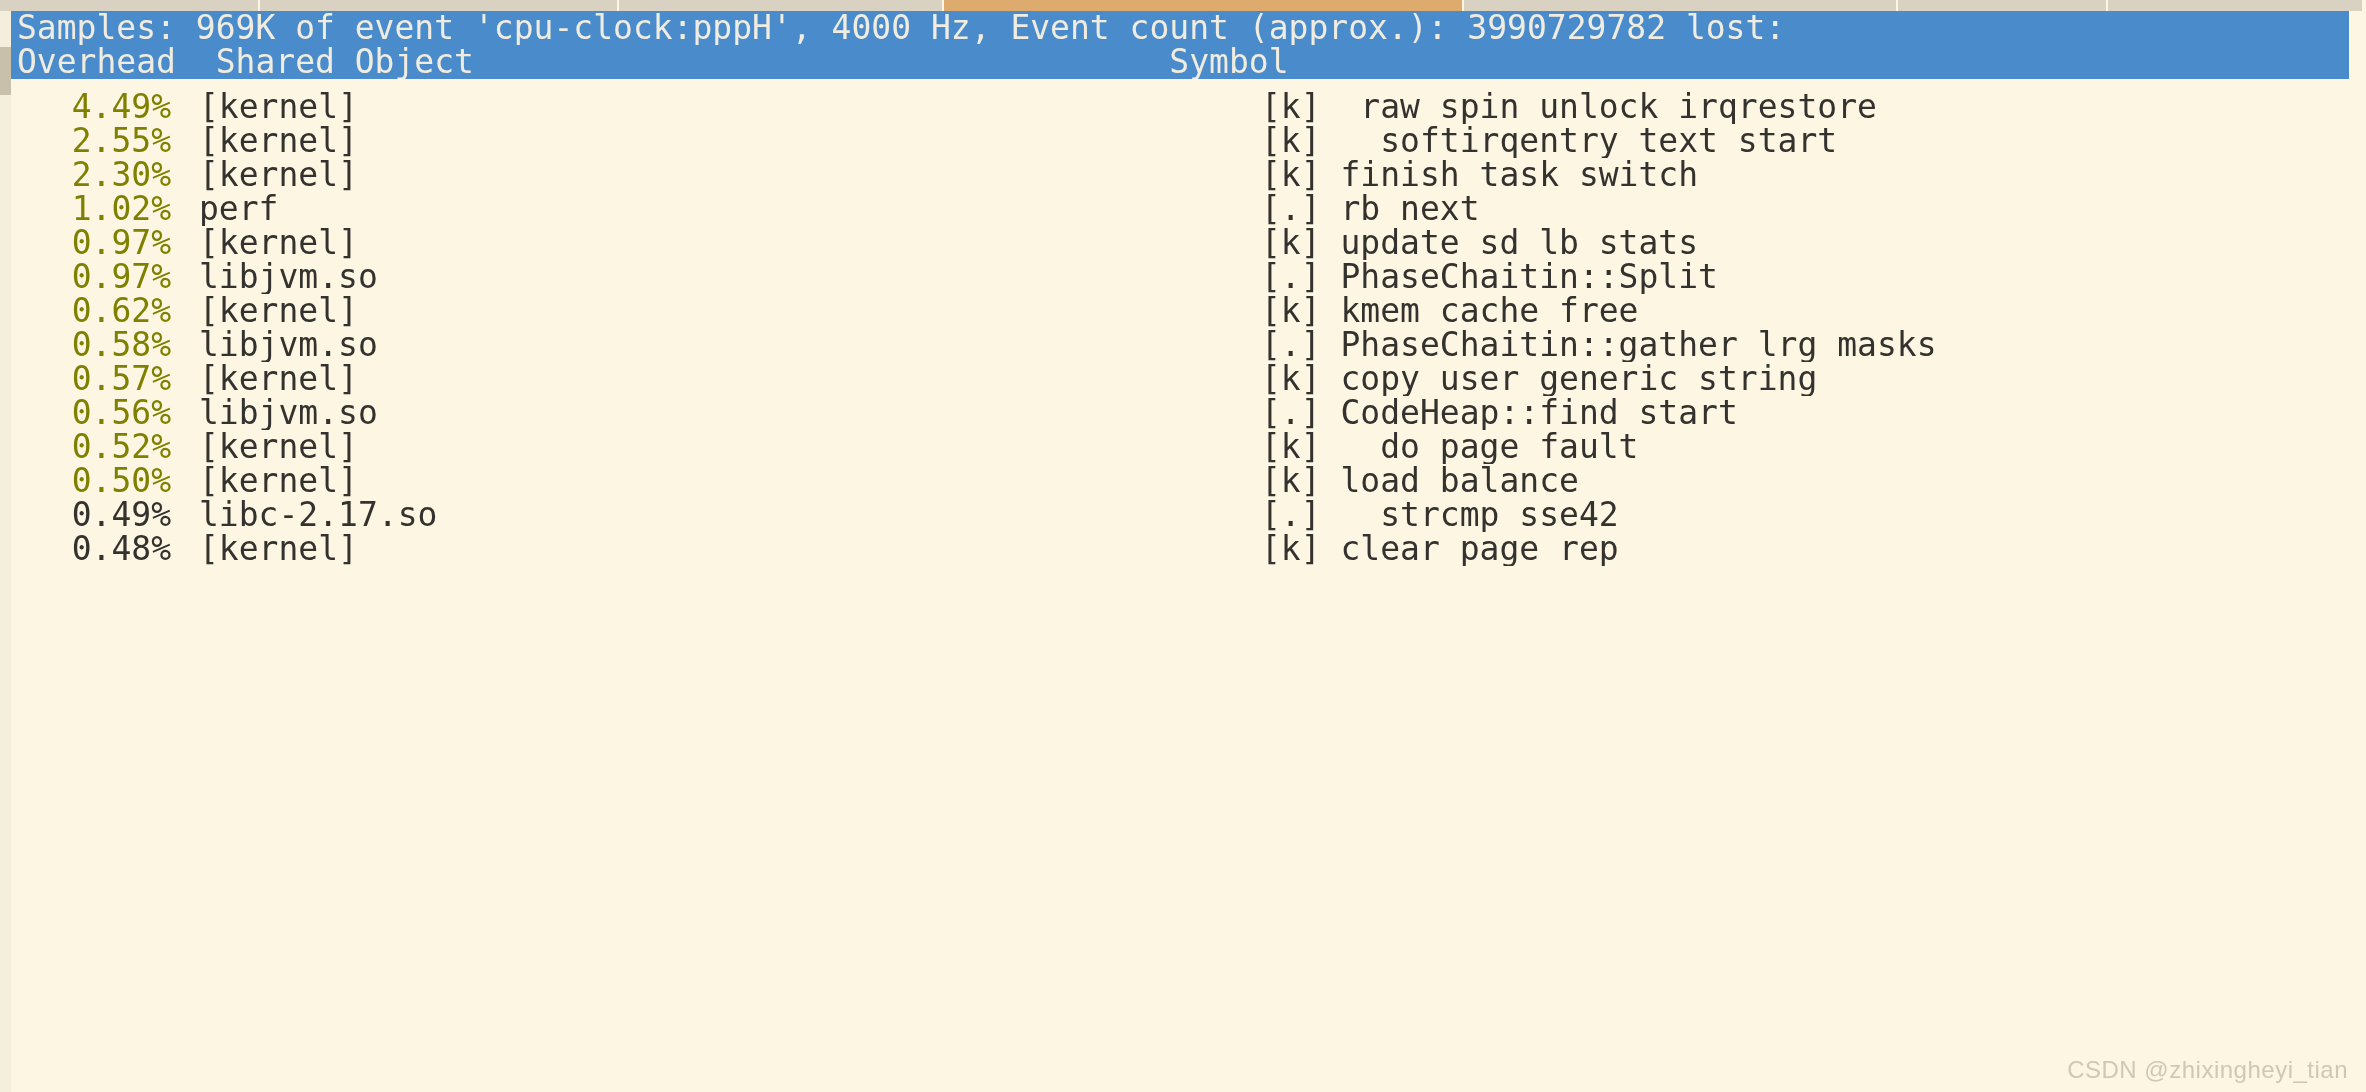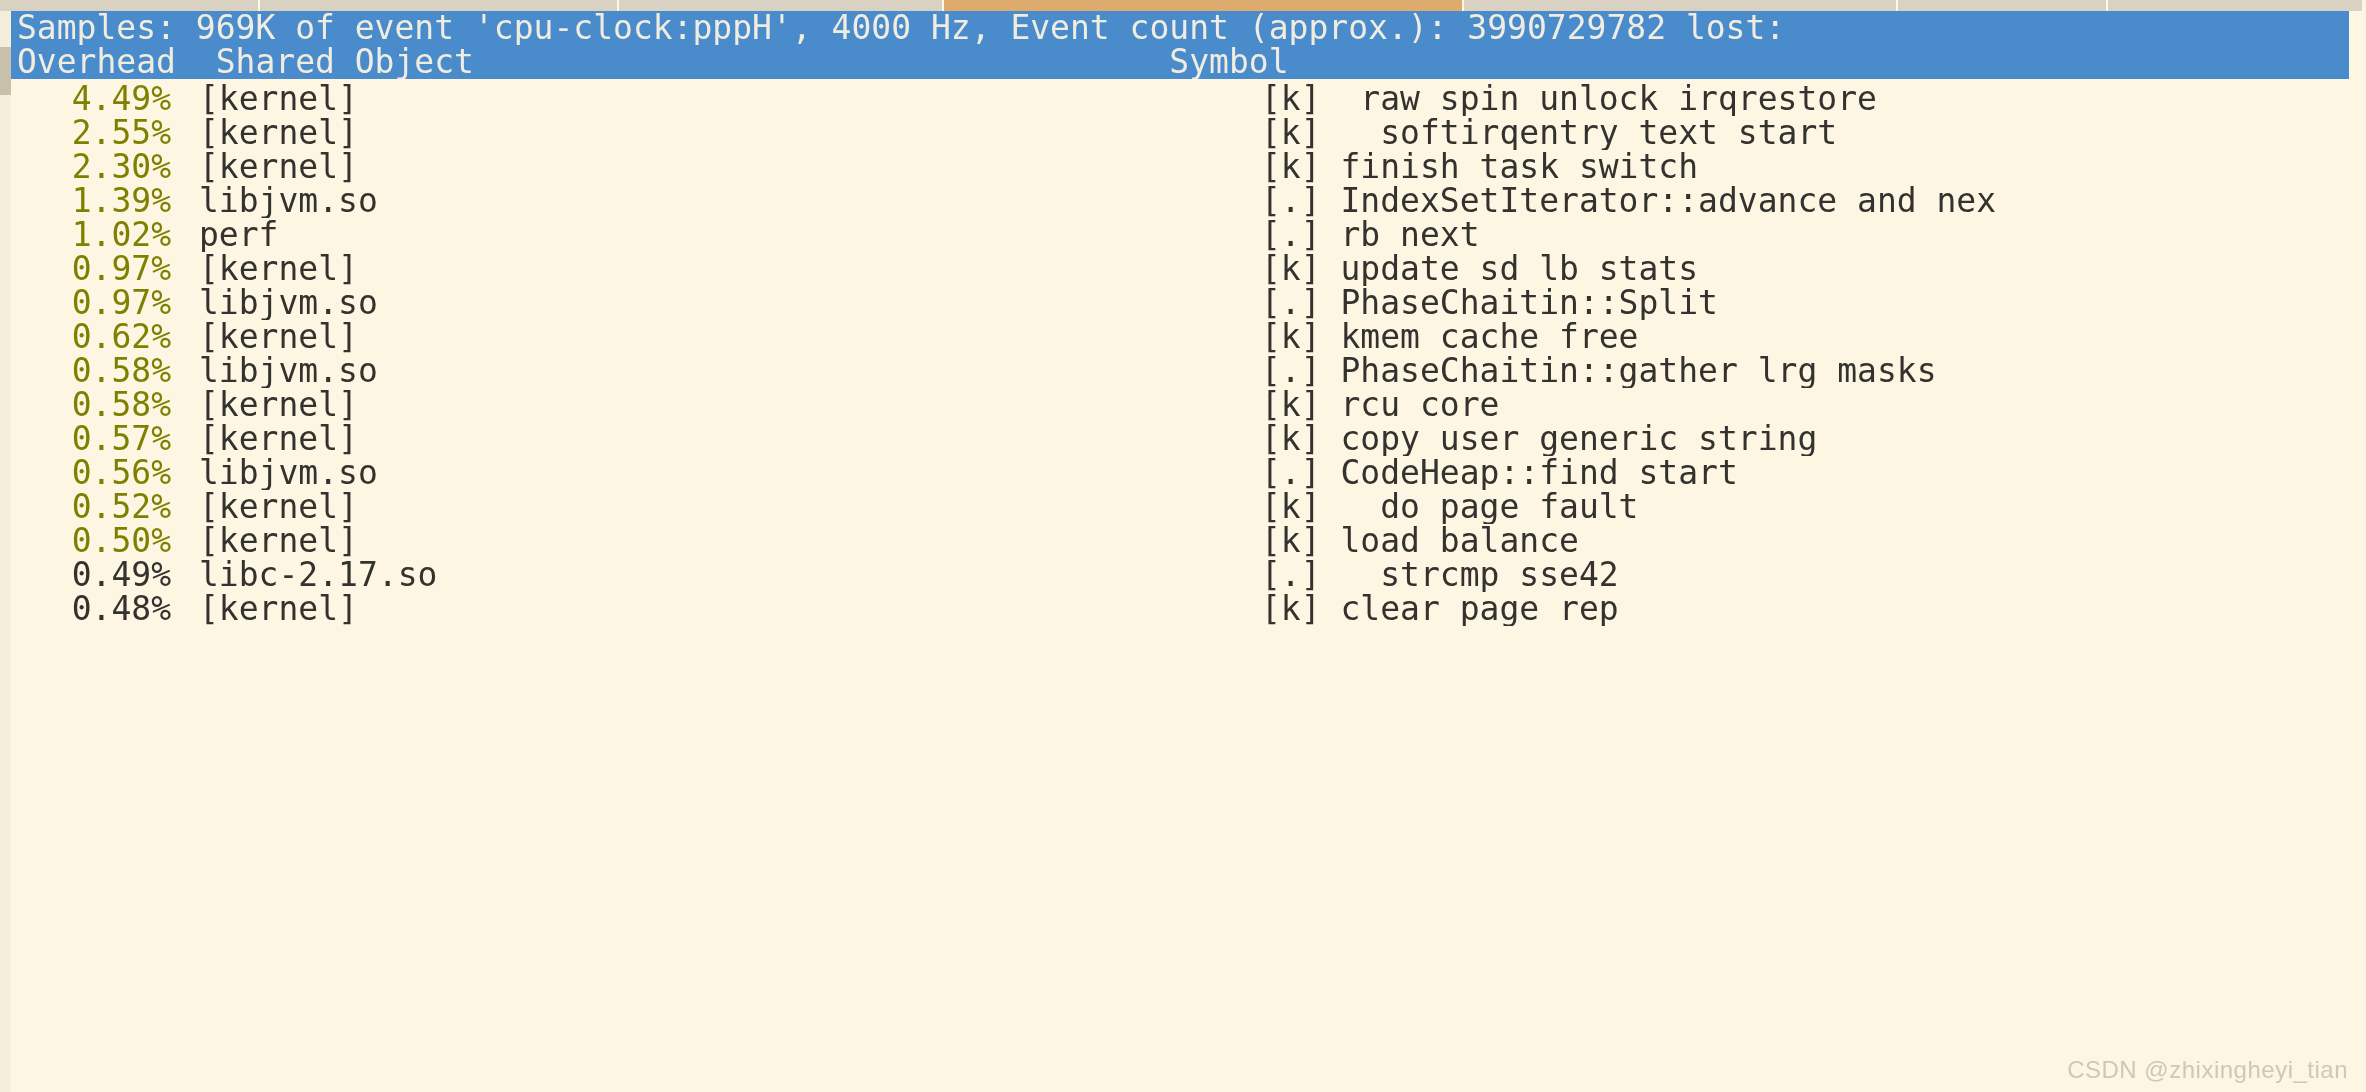--- a/index.html
+++ b/index.html
@@ -86,21 +86,21 @@
     line-height: 34px;
     height: 34px;
     white-space: pre;
     letter-spacing: 0px;
     padding-left: 6px;
     overflow: hidden;
   }
 
   
   .rows {
-    padding-top: 3px;
+    padding-top: 11px;
   }
   .row {
     display: block;
     white-space: pre;
     font-family: "DejaVu Sans Mono", "Liberation Mono", monospace;
     font-size: 33px;
     line-height: 34px;
     height: 34px;
     color: #33322e;
     overflow: hidden;
@@ -160,27 +160,25 @@
 
     <div class="headerblock">
       <div class="hline">Samples: 969K of event 'cpu-clock:pppH', 4000 Hz, Event count (approx.): 3990729782 lost:</div>
       <div class="hline">Overhead  Shared Object                                   Symbol</div>
     </div>
 
     <div class="rows" id="rows">
         <div class="row"><span class="pct">4.49%</span><span class="dso">[kernel]</span><span class="sym">[k] _raw_spin_unlock_irqrestore</span></div>
         <div class="row"><span class="pct">2.55%</span><span class="dso">[kernel]</span><span class="sym">[k] __softirqentry_text_start</span></div>
         <div class="row"><span class="pct">2.30%</span><span class="dso">[kernel]</span><span class="sym">[k] finish_task_switch</span></div>
-        <div class="row"><span class="pct">1.39%</span><span class="dso">libjvm.so</span><span class="sym">[.] IndexSetIterator::advance_and_nex</span></div>
         <div class="row"><span class="pct">1.02%</span><span class="dso">perf</span><span class="sym">[.] rb_next</span></div>
         <div class="row"><span class="pct">0.97%</span><span class="dso">[kernel]</span><span class="sym">[k] update_sd_lb_stats</span></div>
         <div class="row"><span class="pct">0.97%</span><span class="dso">libjvm.so</span><span class="sym">[.] PhaseChaitin::Split</span></div>
         <div class="row"><span class="pct">0.62%</span><span class="dso">[kernel]</span><span class="sym">[k] kmem_cache_free</span></div>
         <div class="row"><span class="pct">0.58%</span><span class="dso">libjvm.so</span><span class="sym">[.] PhaseChaitin::gather_lrg_masks</span></div>
-        <div class="row"><span class="pct">0.58%</span><span class="dso">[kernel]</span><span class="sym">[k] rcu_core</span></div>
         <div class="row"><span class="pct">0.57%</span><span class="dso">[kernel]</span><span class="sym">[k] copy_user_generic_string</span></div>
         <div class="row"><span class="pct">0.56%</span><span class="dso">libjvm.so</span><span class="sym">[.] CodeHeap::find_start</span></div>
         <div class="row"><span class="pct">0.52%</span><span class="dso">[kernel]</span><span class="sym">[k] __do_page_fault</span></div>
         <div class="row"><span class="pct">0.50%</span><span class="dso">[kernel]</span><span class="sym">[k] load_balance</span></div>
         <div class="row"><span class="pct dim">0.49%</span><span class="dso">libc-2.17.so</span><span class="sym">[.] __strcmp_sse42</span></div>
         <div class="row"><span class="pct dim">0.48%</span><span class="dso">[kernel]</span><span class="sym">[k] clear_page_rep</span></div>
       </div>
 
   </div>
 

